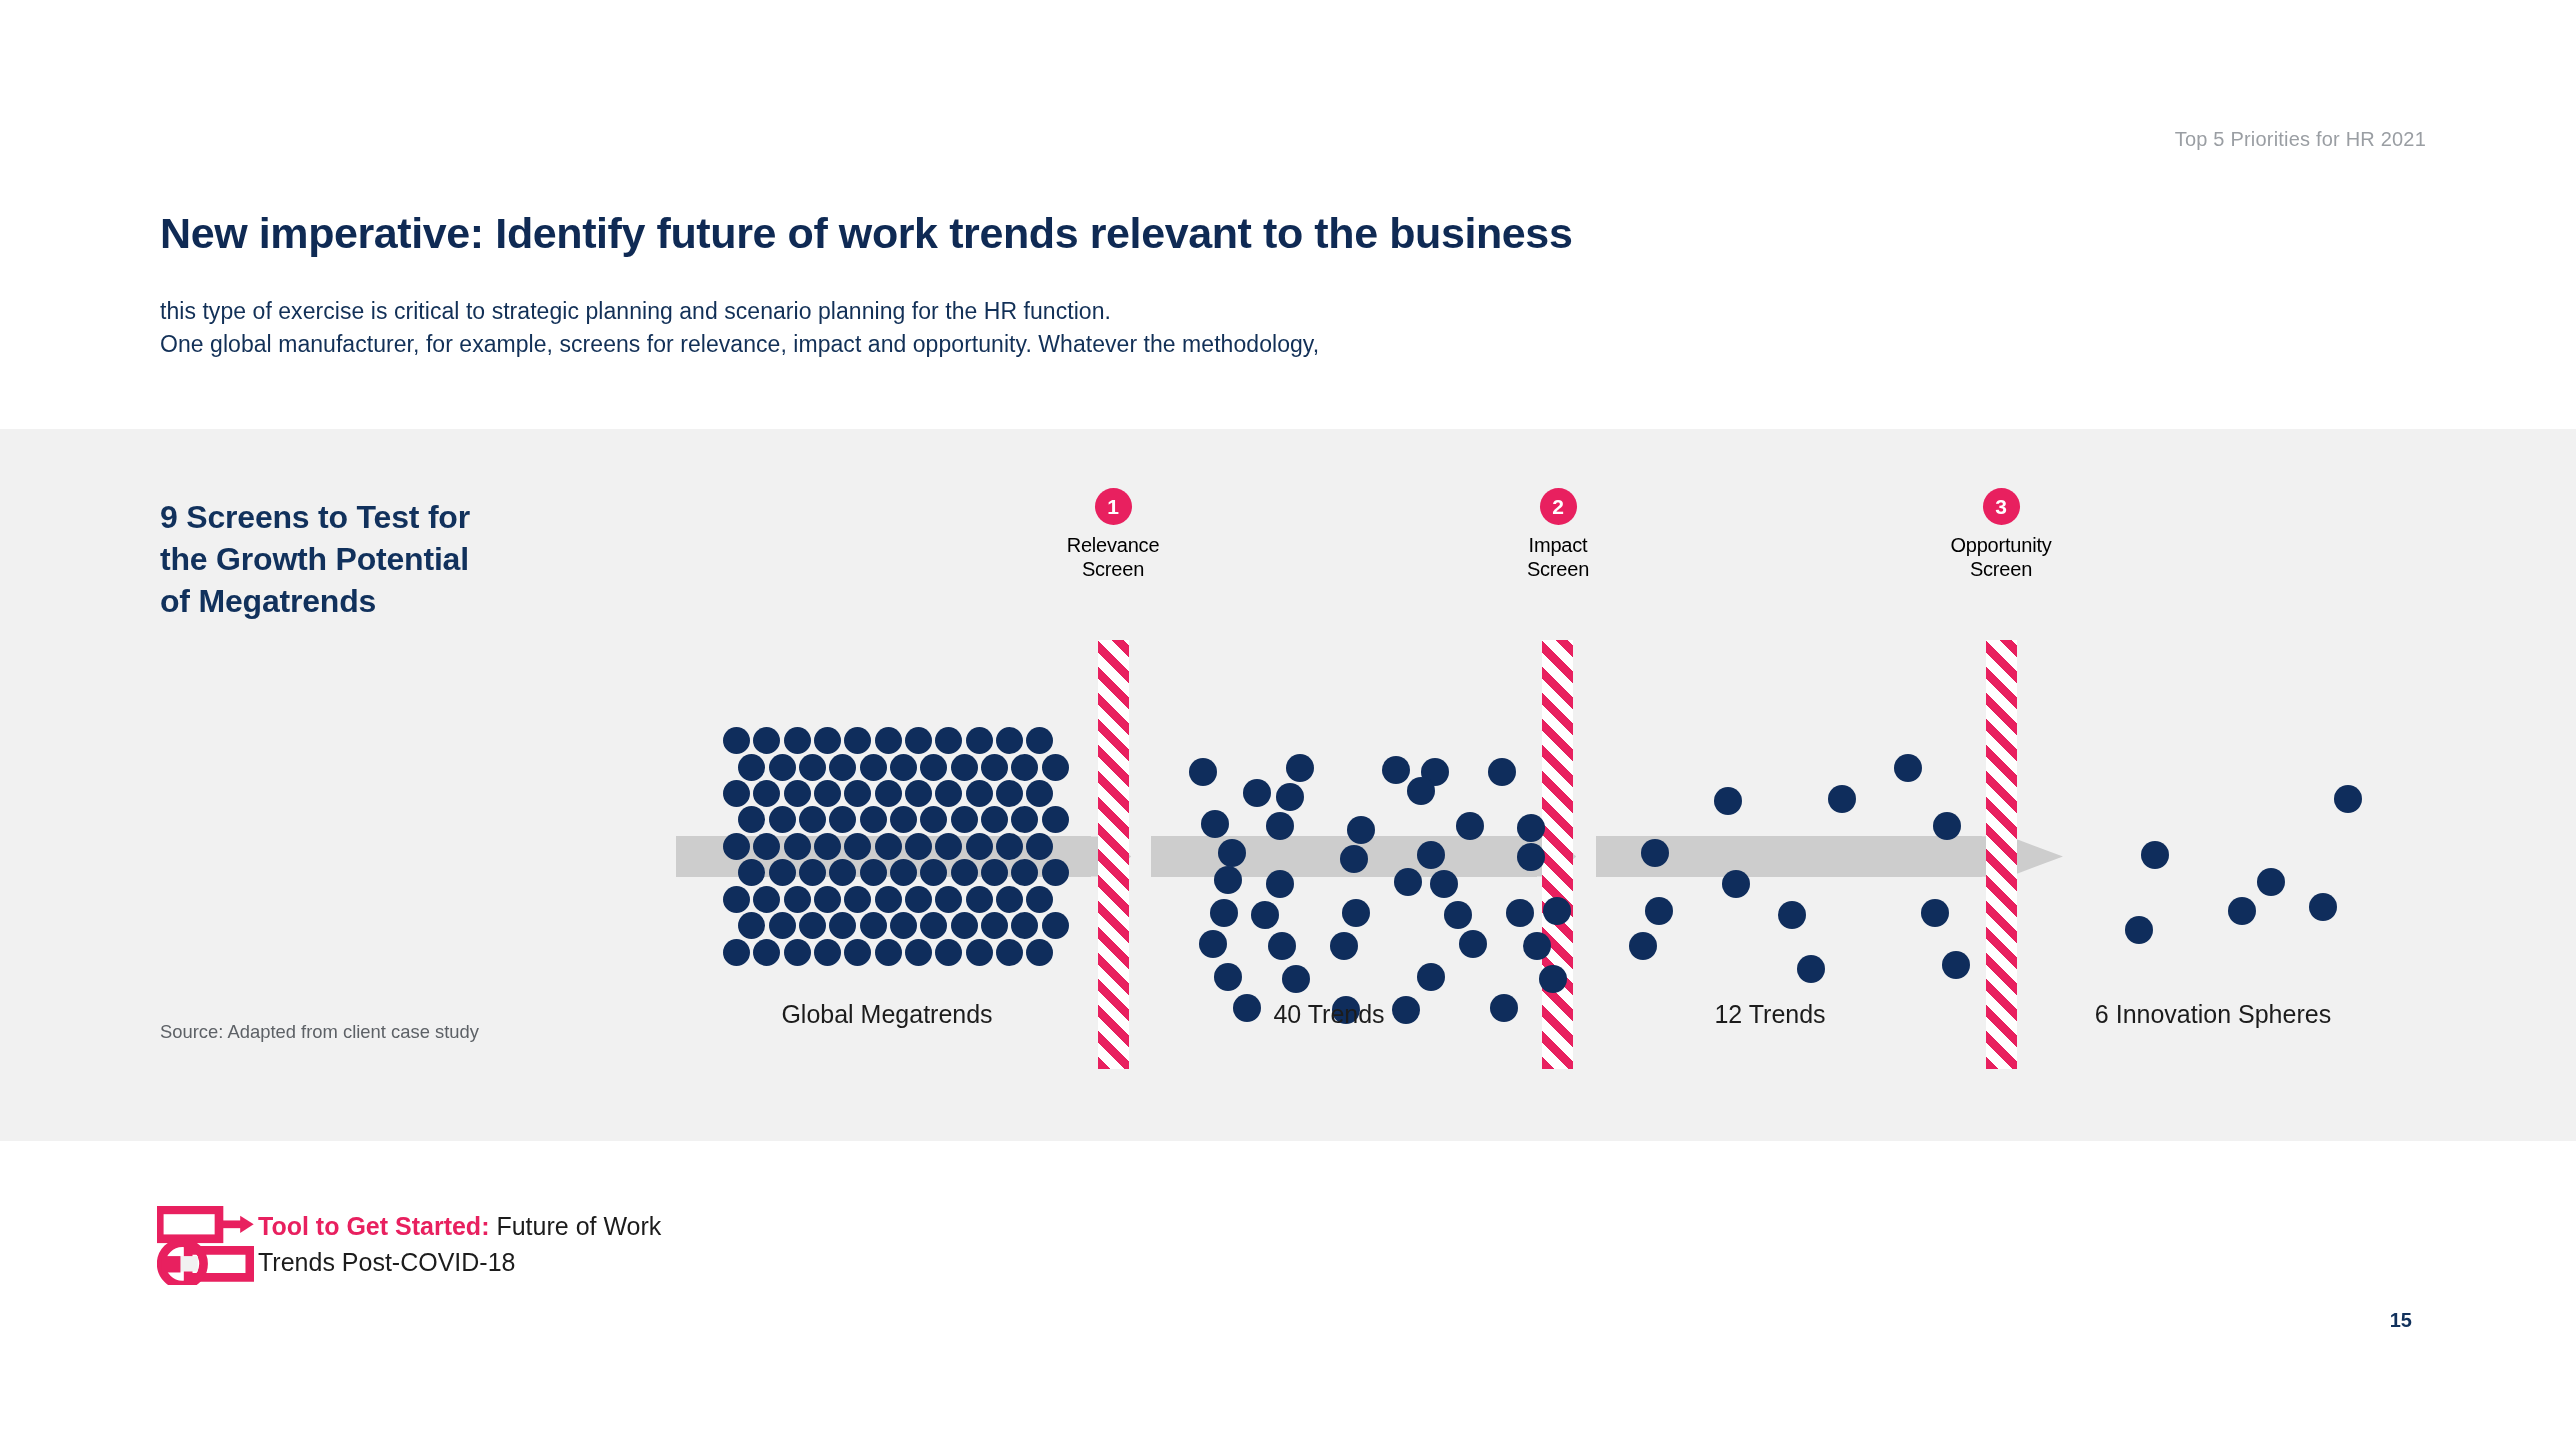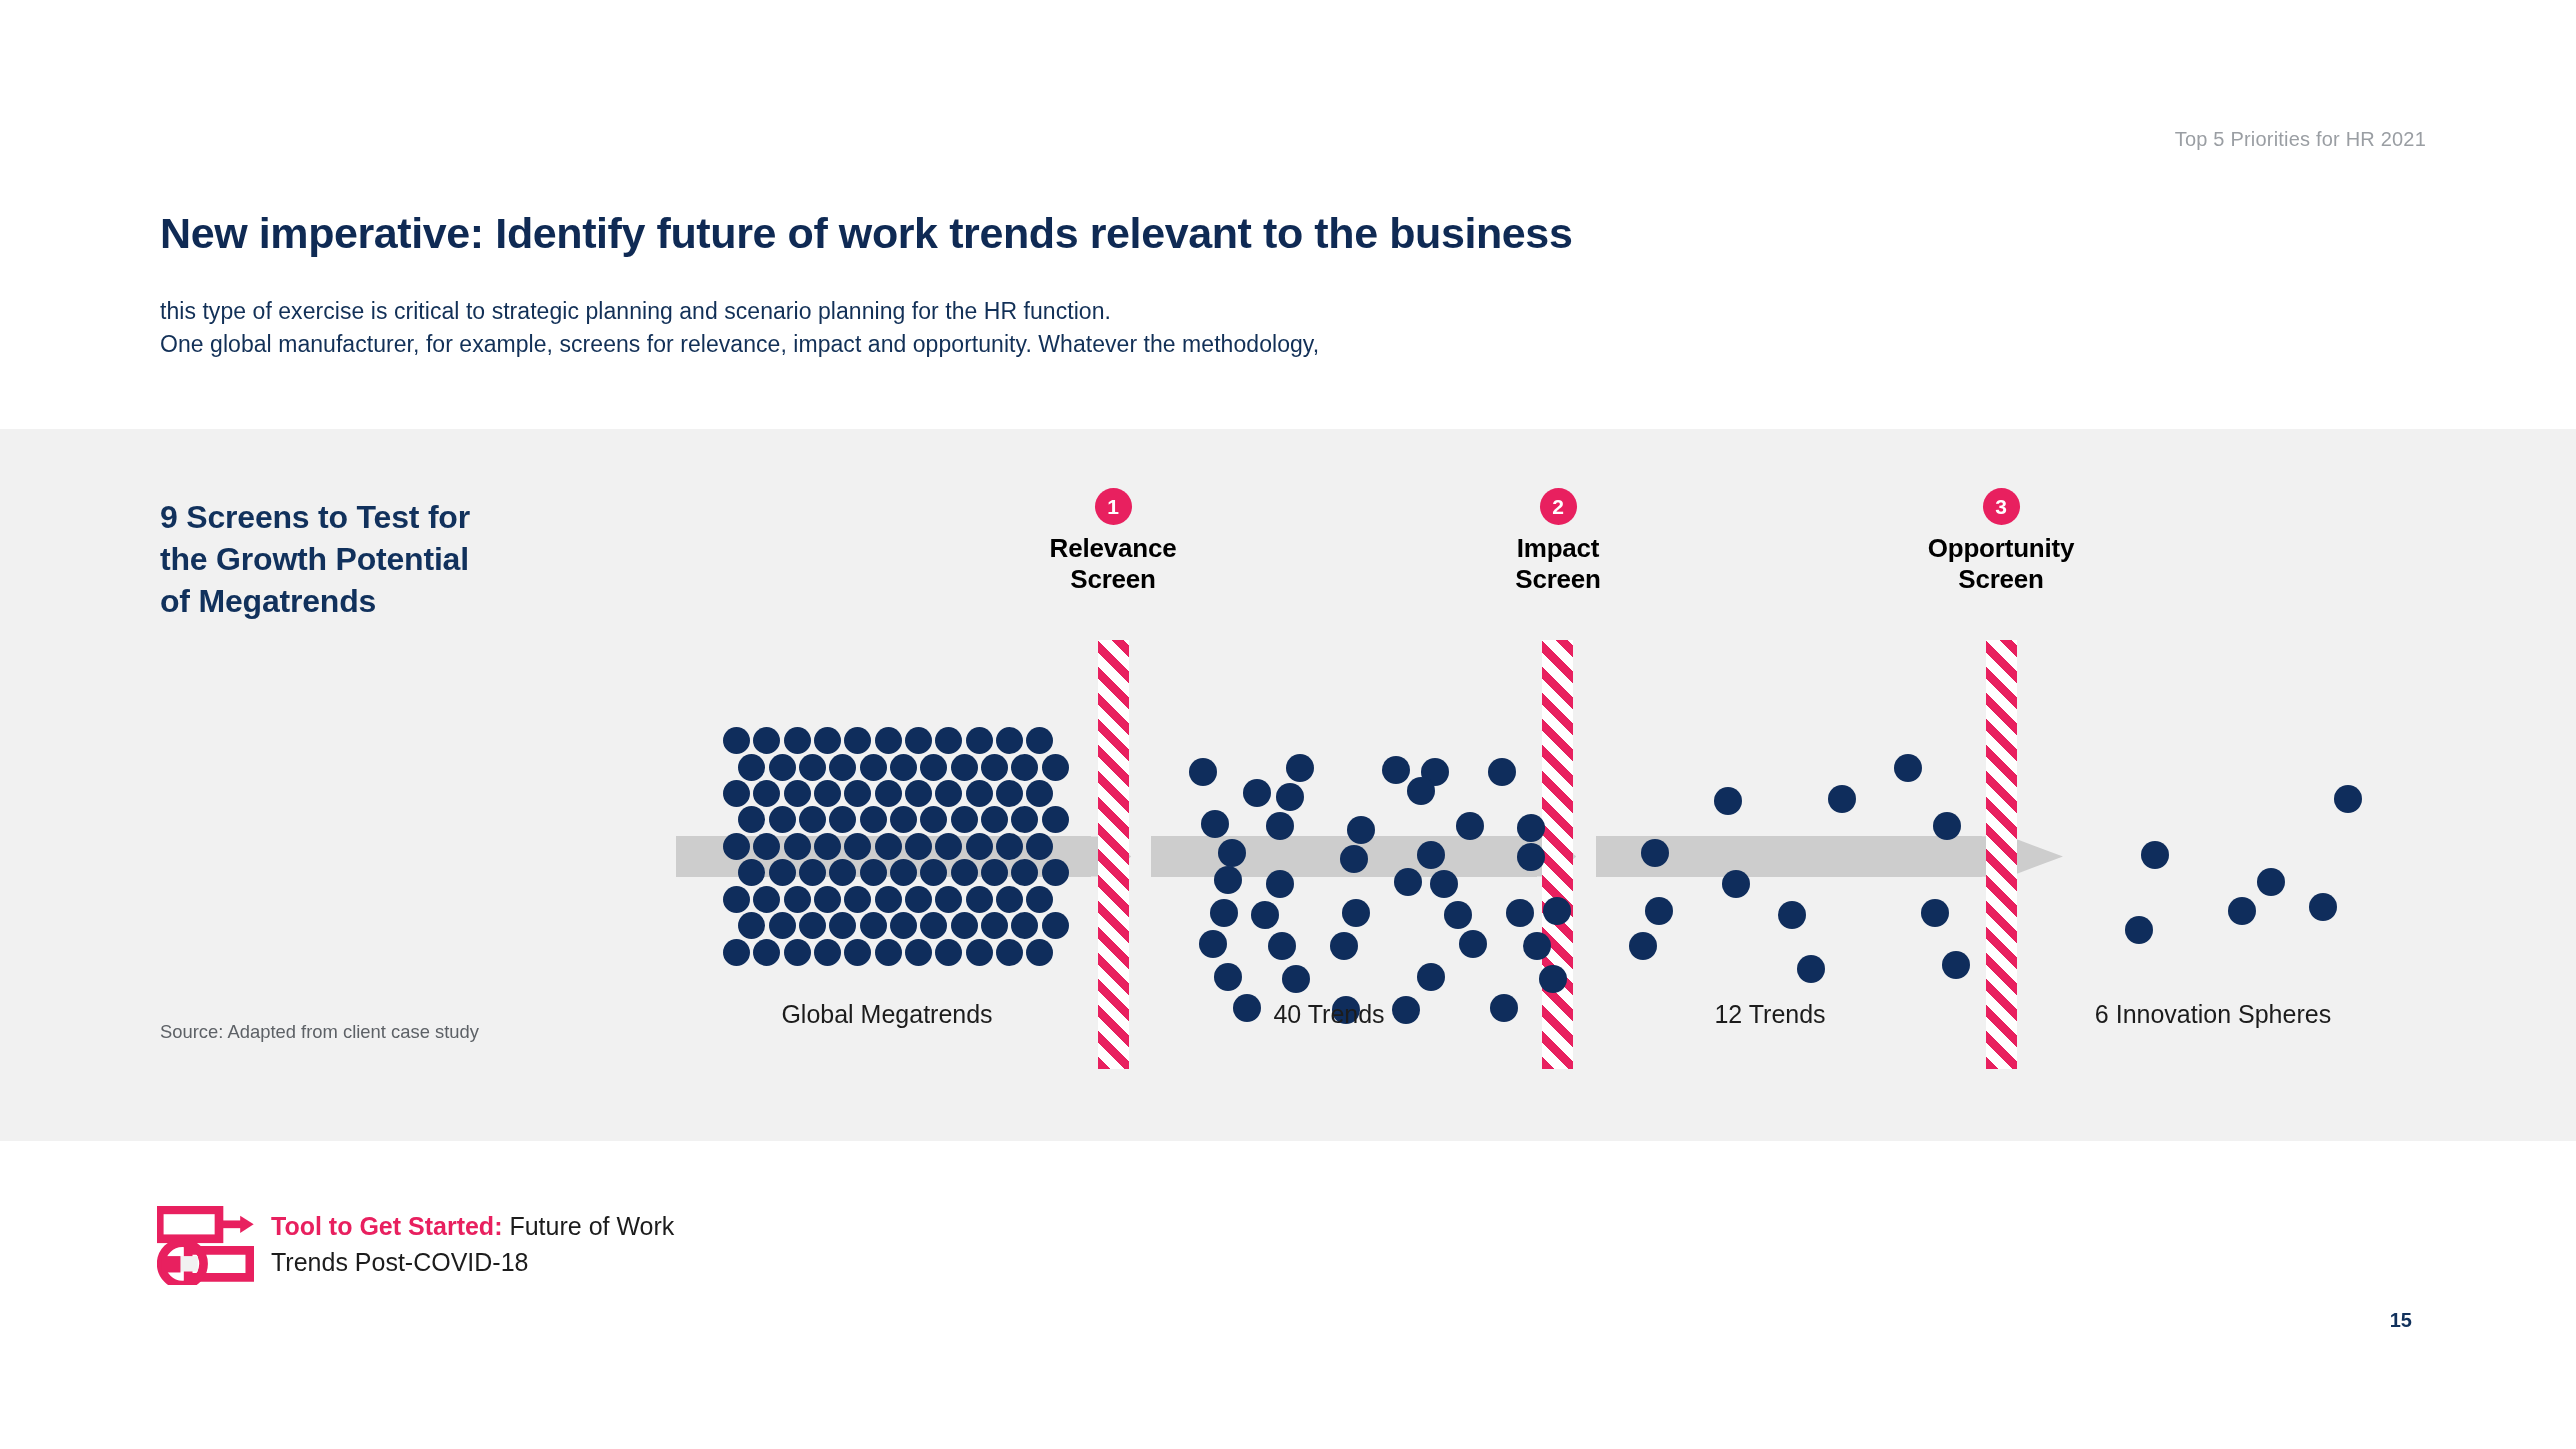--- a/index.html
+++ b/index.html
@@ -71,42 +71,42 @@
 
   
   .marker { position:absolute; text-align:center; }
   .marker-badge {
     width:37px; height:37px; border-radius:50%;
     background:#e8205f; color:#ffffff;
     font-size:21px; font-weight:bold; line-height:37px;
     margin:0 auto 7.7px auto;
   }
   .marker-label {
-    font-size:26px; font-weight:bold; color:#000000;
+    font-size:20px; font-weight:normal; color:#000000;
     line-height:1.22; letter-spacing:-0.2px;
   }
 
   
   .dot {
     position:absolute; border-radius:50%;
     background:#0f2d5c;
   }
   .dotzone { position:absolute; }
 
   
   .zone-caption {
     position:absolute; font-size:25px; color:#1c1c1c;
     text-align:center; white-space:nowrap;
     transform:translateX(-50%);
   }
 
   
   #tool-icon { position:absolute; left:157px; top:1206px; }
   #tool-text {
-    position:absolute; left:271px; top:1209px;
+    position:absolute; left:258px; top:1209px;
     font-size:25px; line-height:1.42; color:#1c1c1c;
   }
   #tool-text .lead { color:#e8205f; font-weight:bold; }
   #page-num {
     position:absolute; right:164px; top:1309px;
     font-size:20px; font-weight:bold; color:#11315c;
   }
 </style>
 </head>
 <body>

